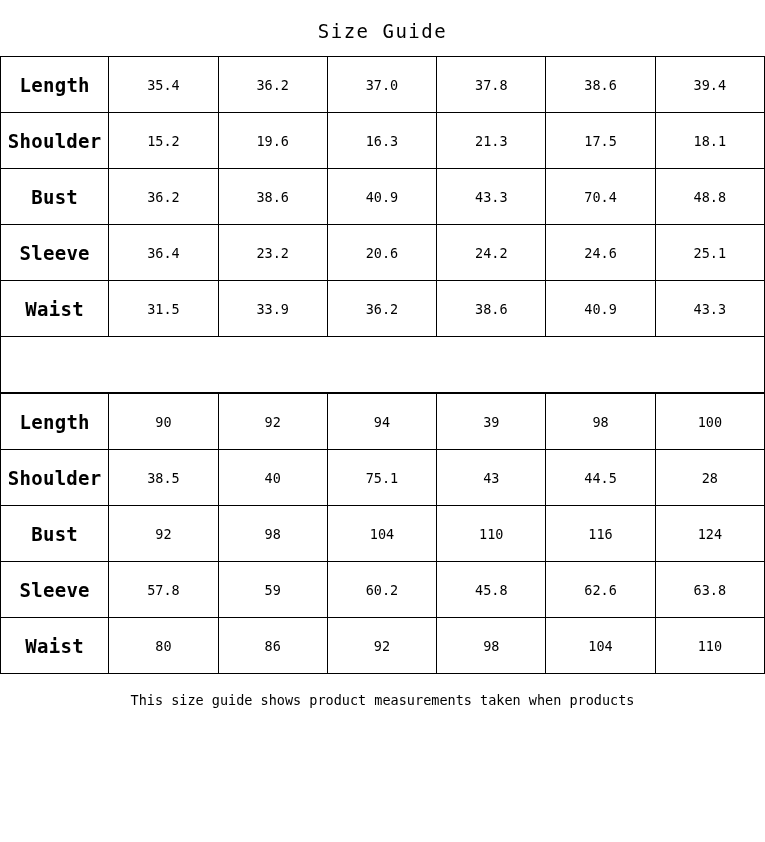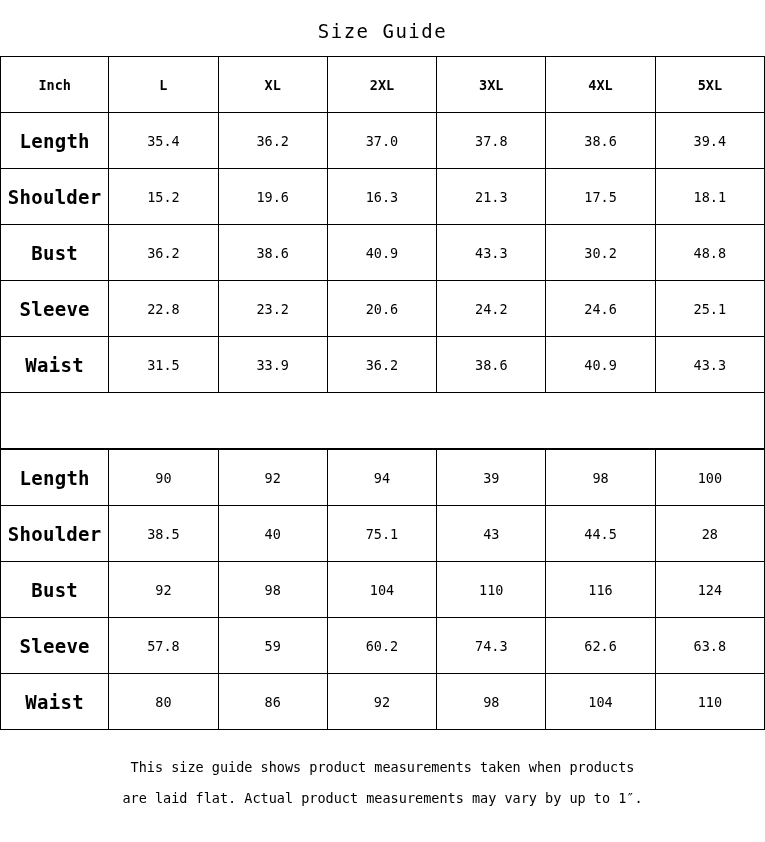--- a/index.html
+++ b/index.html
@@ -67,49 +67,40 @@
     border: 1px solid #000000;
   }
   .footer-note {
     text-align: center;
     font-family: "DejaVu Sans Mono", monospace;
     font-size: 13.5px;
     line-height: 20px;
     padding-top: 16px;
     color: #000;
   }
-  .footer-note div { white-space: pre; margin-top: 11px; }
+  .footer-note div { white-space: pre; }
 </style>
 </head>
 <body>
 
 <div class="page">
 
   <div class="title">Size Guide</div>
 
   <table class="size-table">
     <colgroup>
       <col class="col-first">
         <col class="col-rest">
         <col class="col-rest">
         <col class="col-rest">
         <col class="col-rest">
         <col class="col-rest">
         <col class="col-rest">
     </colgroup>
     <tbody>
-      <tr>
-        <td class="unit">Inch</td>
-        <td class="colhead">L</td>
-        <td class="colhead">XL</td>
-        <td class="colhead">2XL</td>
-        <td class="colhead">3XL</td>
-        <td class="colhead">4XL</td>
-        <td class="colhead">5XL</td>
-      </tr>
       <tr>
         <td class="rowhead">Length</td>
         <td>35.4</td>
         <td>36.2</td>
         <td>37.0</td>
         <td>37.8</td>
         <td>38.6</td>
         <td>39.4</td>
       </tr>
       <tr>
@@ -120,26 +111,26 @@
         <td>21.3</td>
         <td>17.5</td>
         <td>18.1</td>
       </tr>
       <tr>
         <td class="rowhead">Bust</td>
         <td>36.2</td>
         <td>38.6</td>
         <td>40.9</td>
         <td>43.3</td>
-        <td>30.2</td>
+        <td>70.4</td>
         <td>48.8</td>
       </tr>
       <tr>
         <td class="rowhead">Sleeve</td>
-        <td>22.8</td>
+        <td>36.4</td>
         <td>23.2</td>
         <td>20.6</td>
         <td>24.2</td>
         <td>24.6</td>
         <td>25.1</td>
       </tr>
       <tr>
         <td class="rowhead">Waist</td>
         <td>31.5</td>
         <td>33.9</td>
@@ -190,34 +181,33 @@
         <td>104</td>
         <td>110</td>
         <td>116</td>
         <td>124</td>
       </tr>
       <tr>
         <td class="rowhead">Sleeve</td>
         <td>57.8</td>
         <td>59</td>
         <td>60.2</td>
-        <td>74.3</td>
+        <td>45.8</td>
         <td>62.6</td>
         <td>63.8</td>
       </tr>
       <tr>
         <td class="rowhead">Waist</td>
         <td>80</td>
         <td>86</td>
         <td>92</td>
         <td>98</td>
         <td>104</td>
         <td>110</td>
       </tr>
     </tbody>
   </table>
 
   <div class="footer-note">
     <div>This size guide shows product measurements taken when products</div>
-    <div>are laid flat. Actual product measurements may vary by up to 1″.</div>
   </div>
 
 </div>
 
 </body></html>

